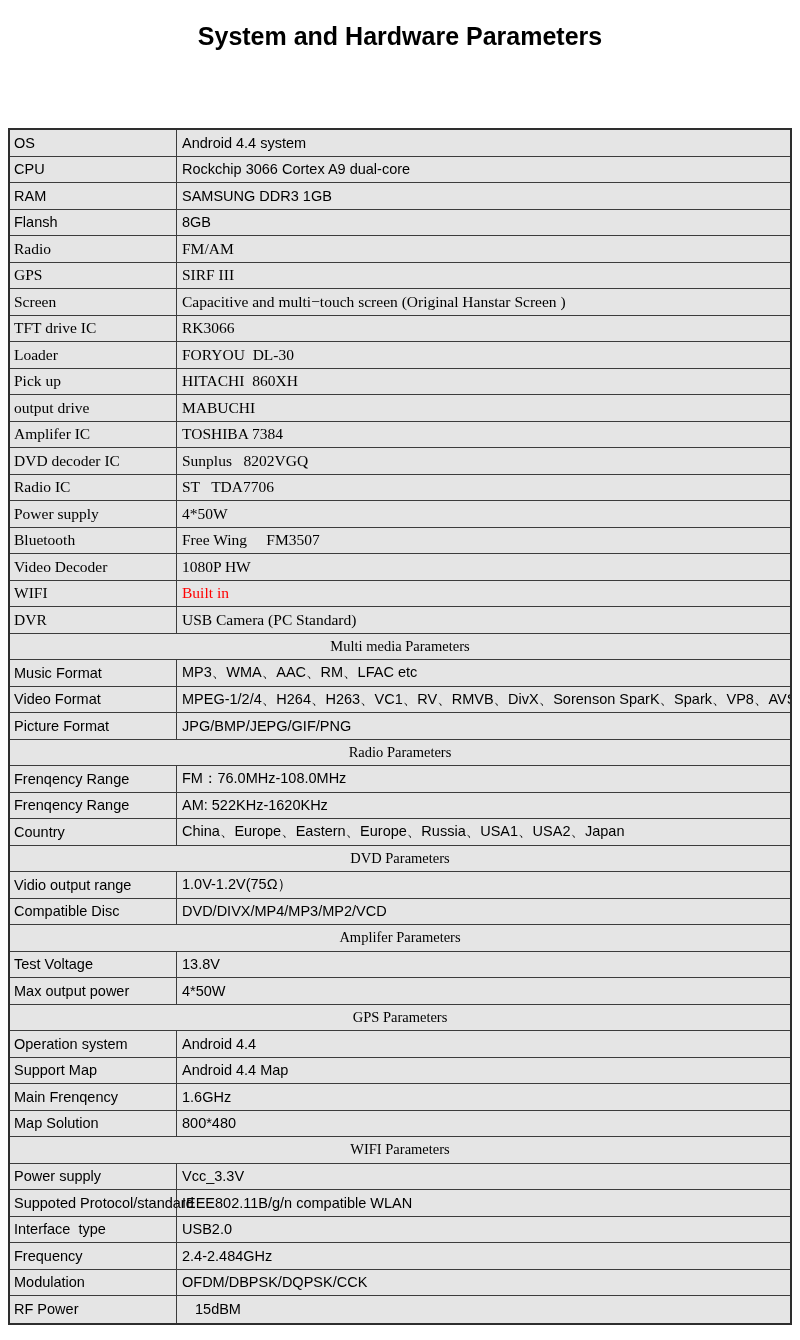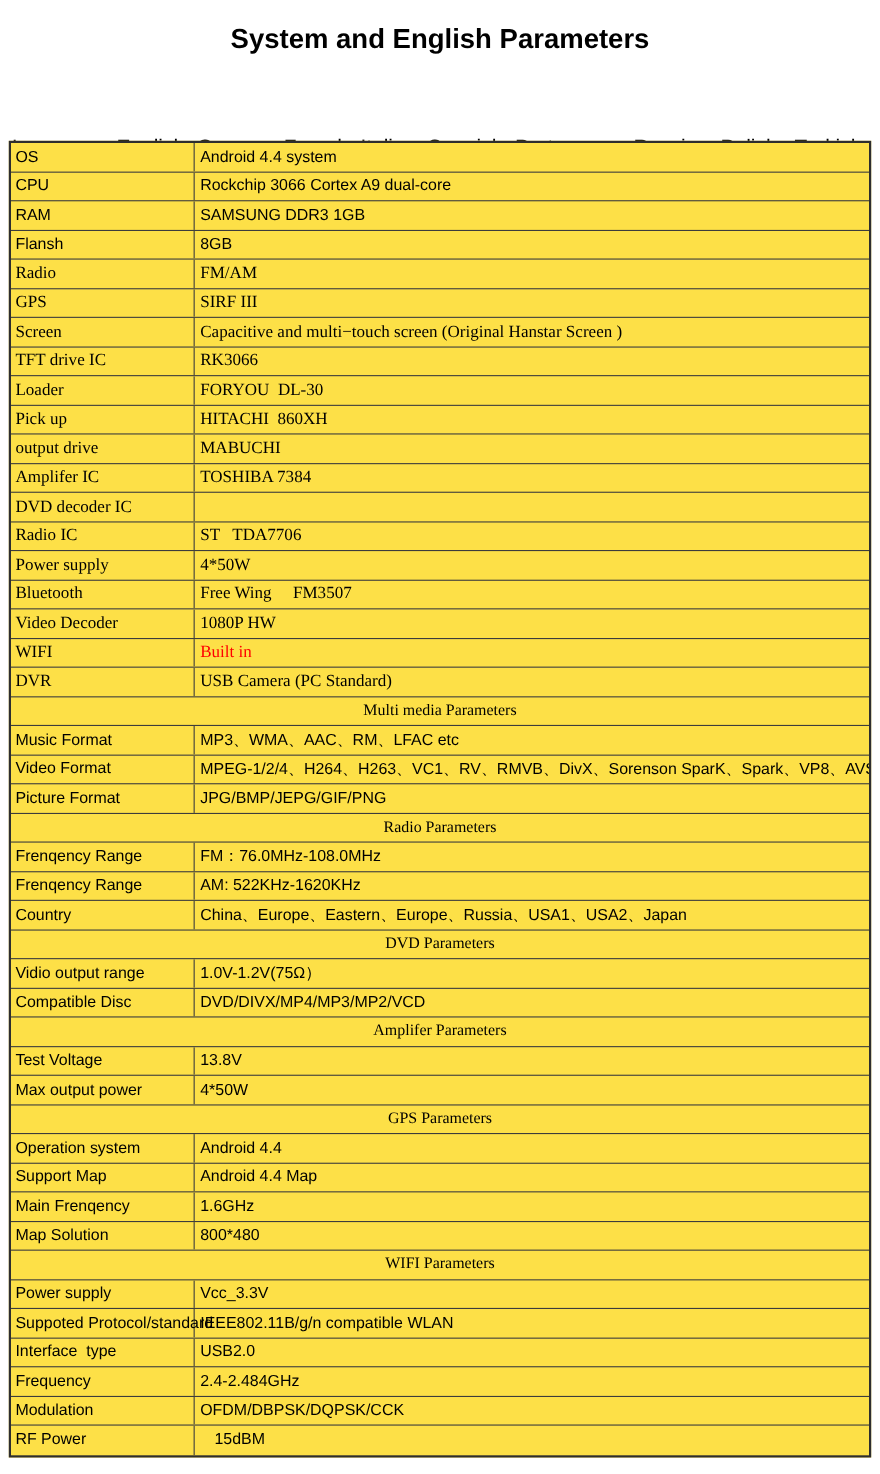--- a/index.html
+++ b/index.html
@@ -27,21 +27,21 @@
     line-height: 29px;
     white-space: pre;
   }
 
   .spec-table {
     position: absolute;
     left: 8px;
     top: 128px;
     width: 784px;
     border: 2px solid #2e2e2e;
-    background: #fde047;
+    background: #e5e5e5;
   }
   .t-row {
     display: flex;
     height: 26.5px;
     border-bottom: 1px solid #3c3c3c;
     align-items: stretch;
     white-space: pre;
     overflow: hidden;
   }
   .t-row:last-child { border-bottom: none; gap: 13px; }
@@ -74,39 +74,39 @@
     align-items: center;
     justify-content: center;
     font-size: 14.5px;
     font-family: Liberation Serif, serif;
   }
 </style>
 </head>
 <body>
 
 <div class="page">
-  <h1 class="page-title">System and English Parameters</h1>
+  <h1 class="page-title">System and Hardware Parameters</h1>
   <div class="language-block">
     <div>Language: English, German, French, Italian, Spanish, Portuguese, Russian, Polish,  Turkish,</div>
     <div>Arabic, Korean, Japanese, Danish, Dutch, Swedish，Chinese，Hebrew</div>
   </div>
   <div class="spec-table">
       <div class="t-row"><div class="t-label">OS</div><div class="t-value">Android 4.4 system</div></div>
       <div class="t-row"><div class="t-label">CPU</div><div class="t-value">Rockchip 3066 Cortex A9 dual-core</div></div>
       <div class="t-row"><div class="t-label">RAM</div><div class="t-value">SAMSUNG DDR3 1GB</div></div>
       <div class="t-row"><div class="t-label">Flansh</div><div class="t-value">8GB</div></div>
       <div class="t-row serif"><div class="t-label">Radio</div><div class="t-value">FM/AM</div></div>
       <div class="t-row serif"><div class="t-label">GPS</div><div class="t-value">SIRF III</div></div>
       <div class="t-row serif"><div class="t-label">Screen</div><div class="t-value">Capacitive and multi−touch screen (Original Hanstar Screen )</div></div>
       <div class="t-row serif"><div class="t-label">TFT drive IC</div><div class="t-value">RK3066</div></div>
       <div class="t-row serif"><div class="t-label">Loader</div><div class="t-value">FORYOU  DL-30</div></div>
       <div class="t-row serif"><div class="t-label">Pick up</div><div class="t-value">HITACHI  860XH</div></div>
       <div class="t-row serif"><div class="t-label">output drive</div><div class="t-value">MABUCHI</div></div>
       <div class="t-row serif"><div class="t-label">Amplifer IC</div><div class="t-value">TOSHIBA 7384</div></div>
-      <div class="t-row serif"><div class="t-label">DVD decoder IC</div></div>
+      <div class="t-row serif"><div class="t-label">DVD decoder IC</div><div class="t-value">Sunplus   8202VGQ</div></div>
       <div class="t-row serif"><div class="t-label">Radio IC</div><div class="t-value">ST   TDA7706</div></div>
       <div class="t-row serif"><div class="t-label">Power supply</div><div class="t-value">4*50W</div></div>
       <div class="t-row serif"><div class="t-label">Bluetooth</div><div class="t-value">Free Wing     FM3507</div></div>
       <div class="t-row serif"><div class="t-label">Video Decoder</div><div class="t-value">1080P HW</div></div>
       <div class="t-row serif"><div class="t-label">WIFI</div><div class="t-value" style="color: rgb(255, 0, 0); font-family: Liberation Serif, serif;">Built in</div></div>
       <div class="t-row serif"><div class="t-label">DVR</div><div class="t-value">USB Camera (PC Standard)</div></div>
       <div class="t-header-row">
         <span>Multi media Parameters</span>
       </div>
       <div class="t-row"><div class="t-label">Music Format</div><div class="t-value">MP3、WMA、AAC、RM、LFAC etc</div></div>

